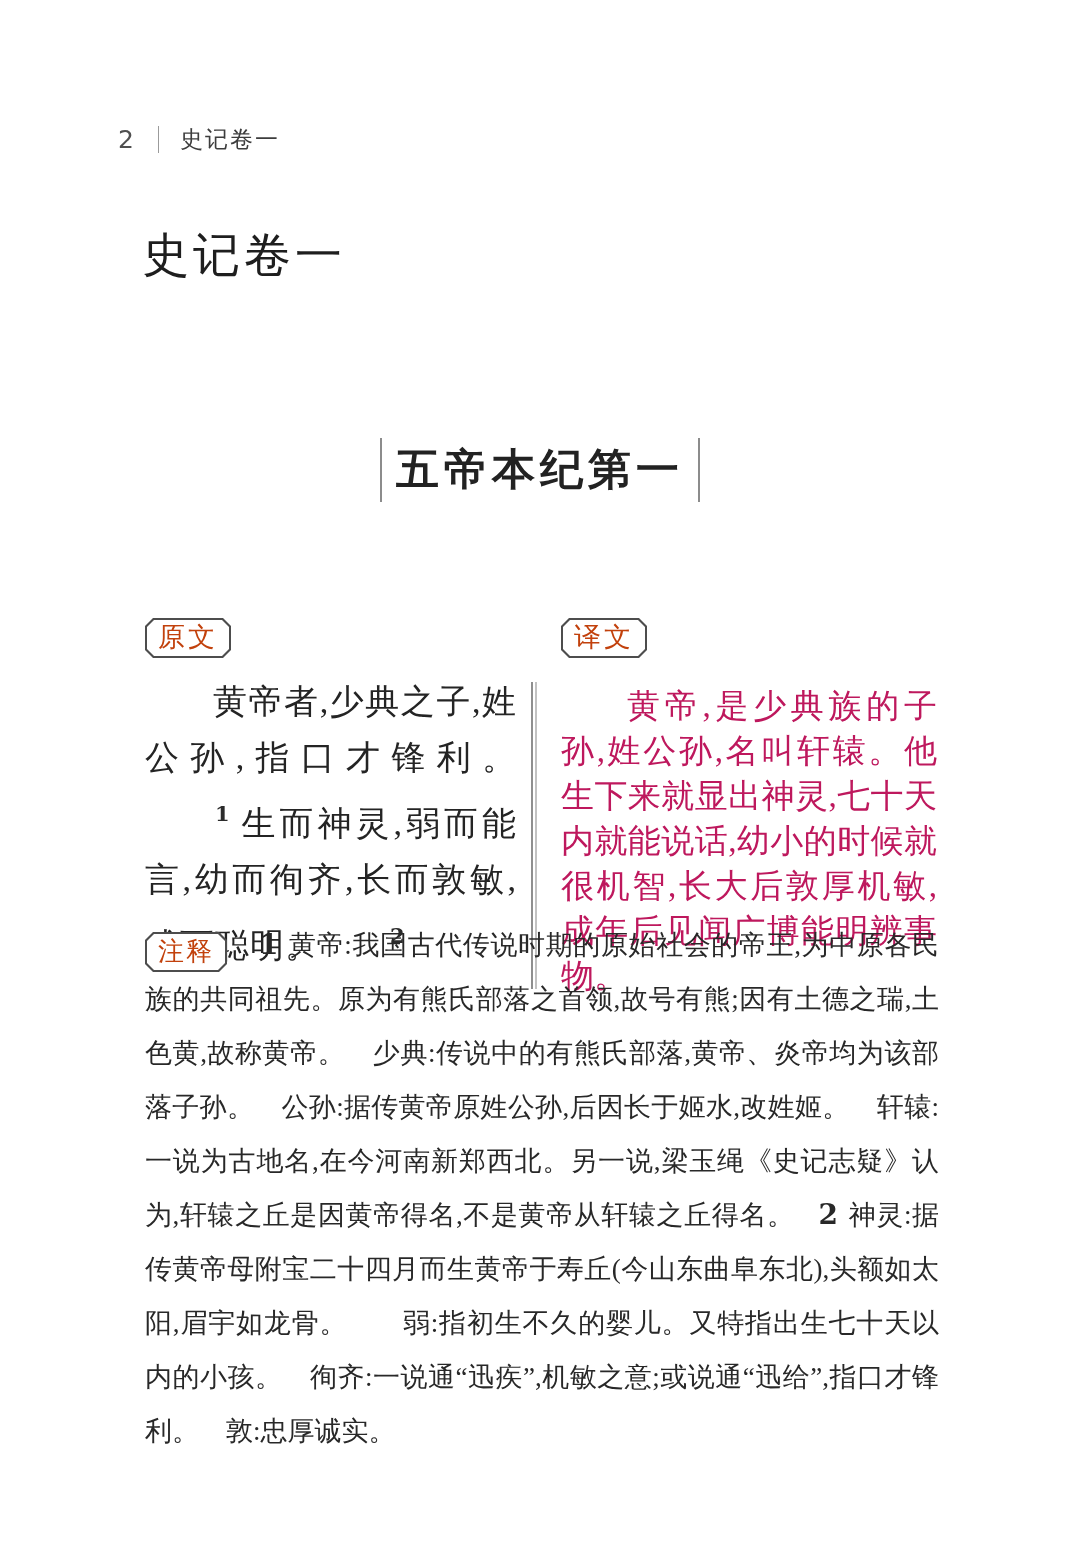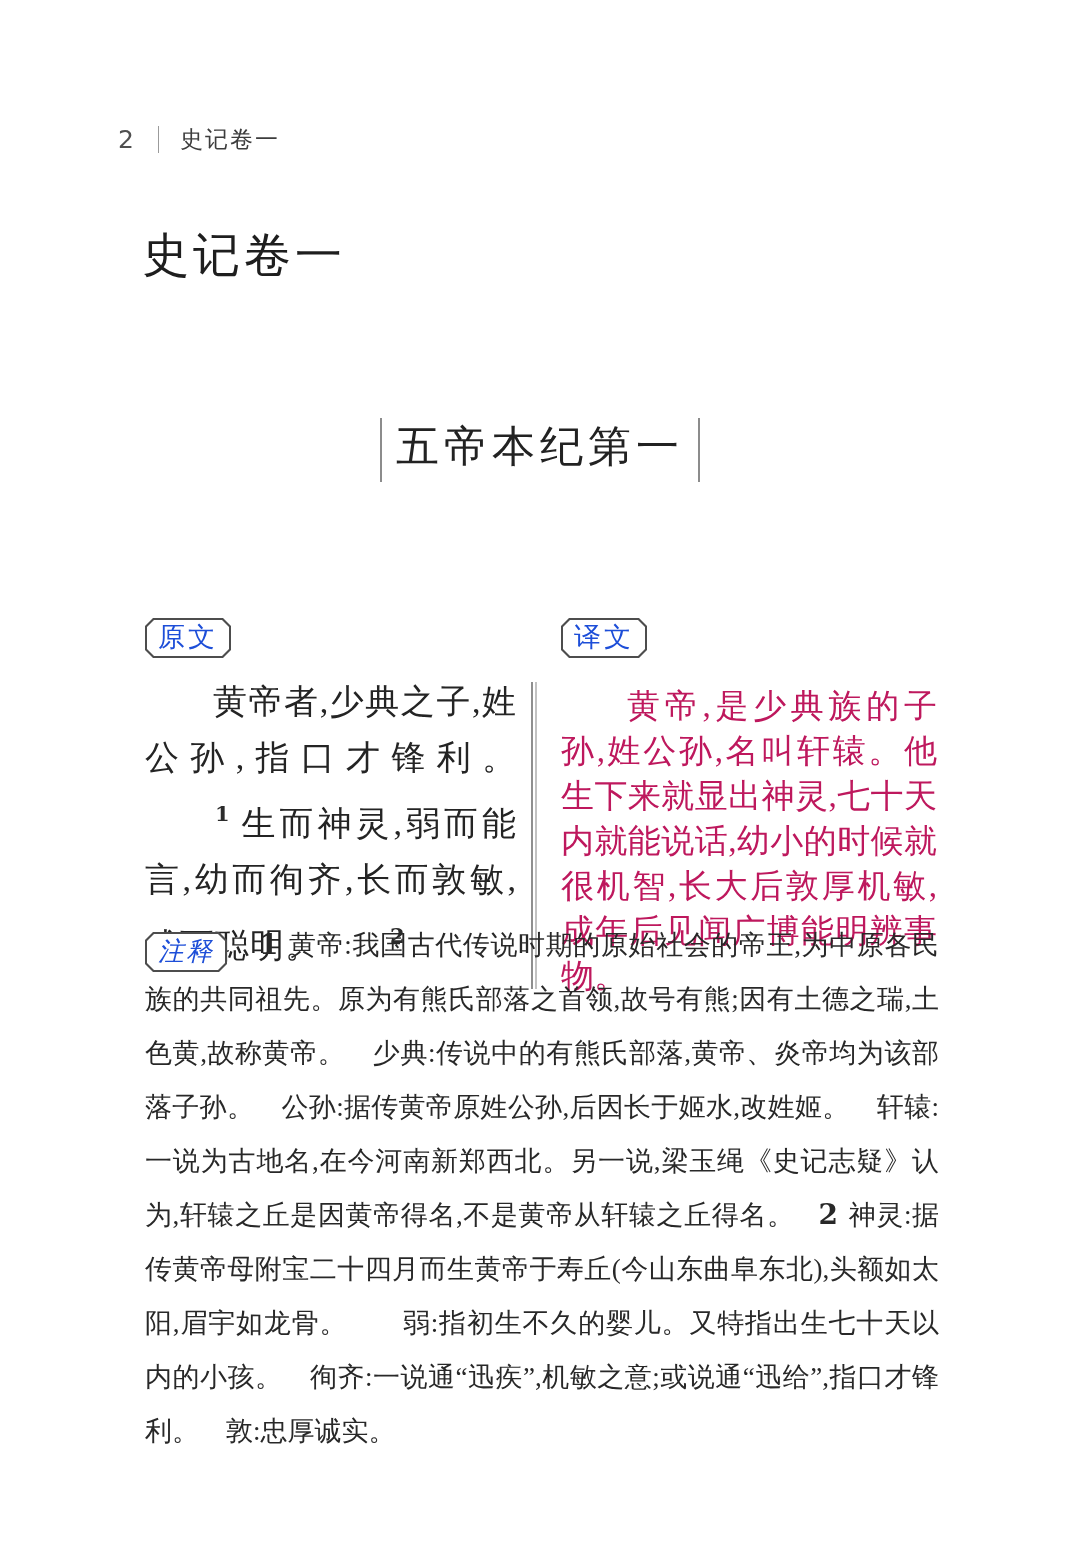--- a/index.html
+++ b/index.html
@@ -45,25 +45,27 @@
     top: 224px;
     left: 142px;
     font-size: 47px;
     letter-spacing: 4px;
     color: #1e1e1e;
   }
 
   
   .section-title {
     position: absolute;
-    top: 418px;
+    top: 438px;
     left: 0;
     width: 100%;
     display: flex;
     justify-content: center;
+    align-items: center;
+    font-weight: bold;
   }
   .section-bar {
     width: 2px;
     height: 64px;
     background: #8c8c8c;
   }
   .section-title-text {
     font-size: 43px;
     letter-spacing: 5px;
     color: #222222;
@@ -91,21 +93,21 @@
     inset: 2px;
     background: #ffffff;
     clip-path: polygon(7px 0, calc(100% - 7px) 0, 100% 7px, 100% calc(100% - 7px),
                        calc(100% - 7px) 100%, 7px 100%, 0 calc(100% - 7px), 0 7px);
   }
   .tag > span {
     position: relative;
     z-index: 1;
     font-size: 27px;
     letter-spacing: 3px;
-    color: #1d4ed8;
+    color: #c2410c;
   }
 
   
   .columns {
     position: absolute;
     top: 618px;
     left: 145px;
     width: 792px;
     display: flex;
     align-items: stretch;
@@ -151,21 +153,21 @@
     position: absolute;
     top: 918px;
     left: 145px;
     width: 794px;
     font-size: 27px;
     line-height: 54px;
     color: #282828;
     text-align: justify;
   }
   .notes .tag { margin-right: 24px; vertical-align: -6px; }
-  .notes .tag > span { font-size: 26px; letter-spacing: 2px; font-style: italic; }
+  .notes .tag > span { font-size: 26px; letter-spacing: 2px; }
   .note-num {
     font-family: "DejaVu Serif", serif;
     font-weight: bold;
     font-size: 28px;
     margin: 0 10px 0 8px;
   }
   .note-item + .note-item .note-num { margin-left: 24px; }
 </style>
 </head>
 <body>

